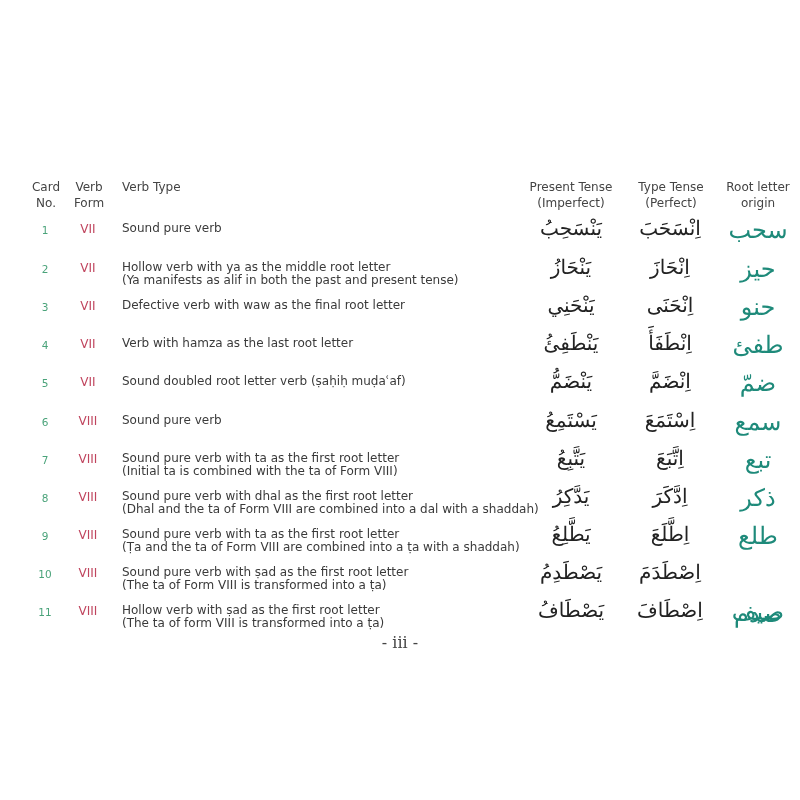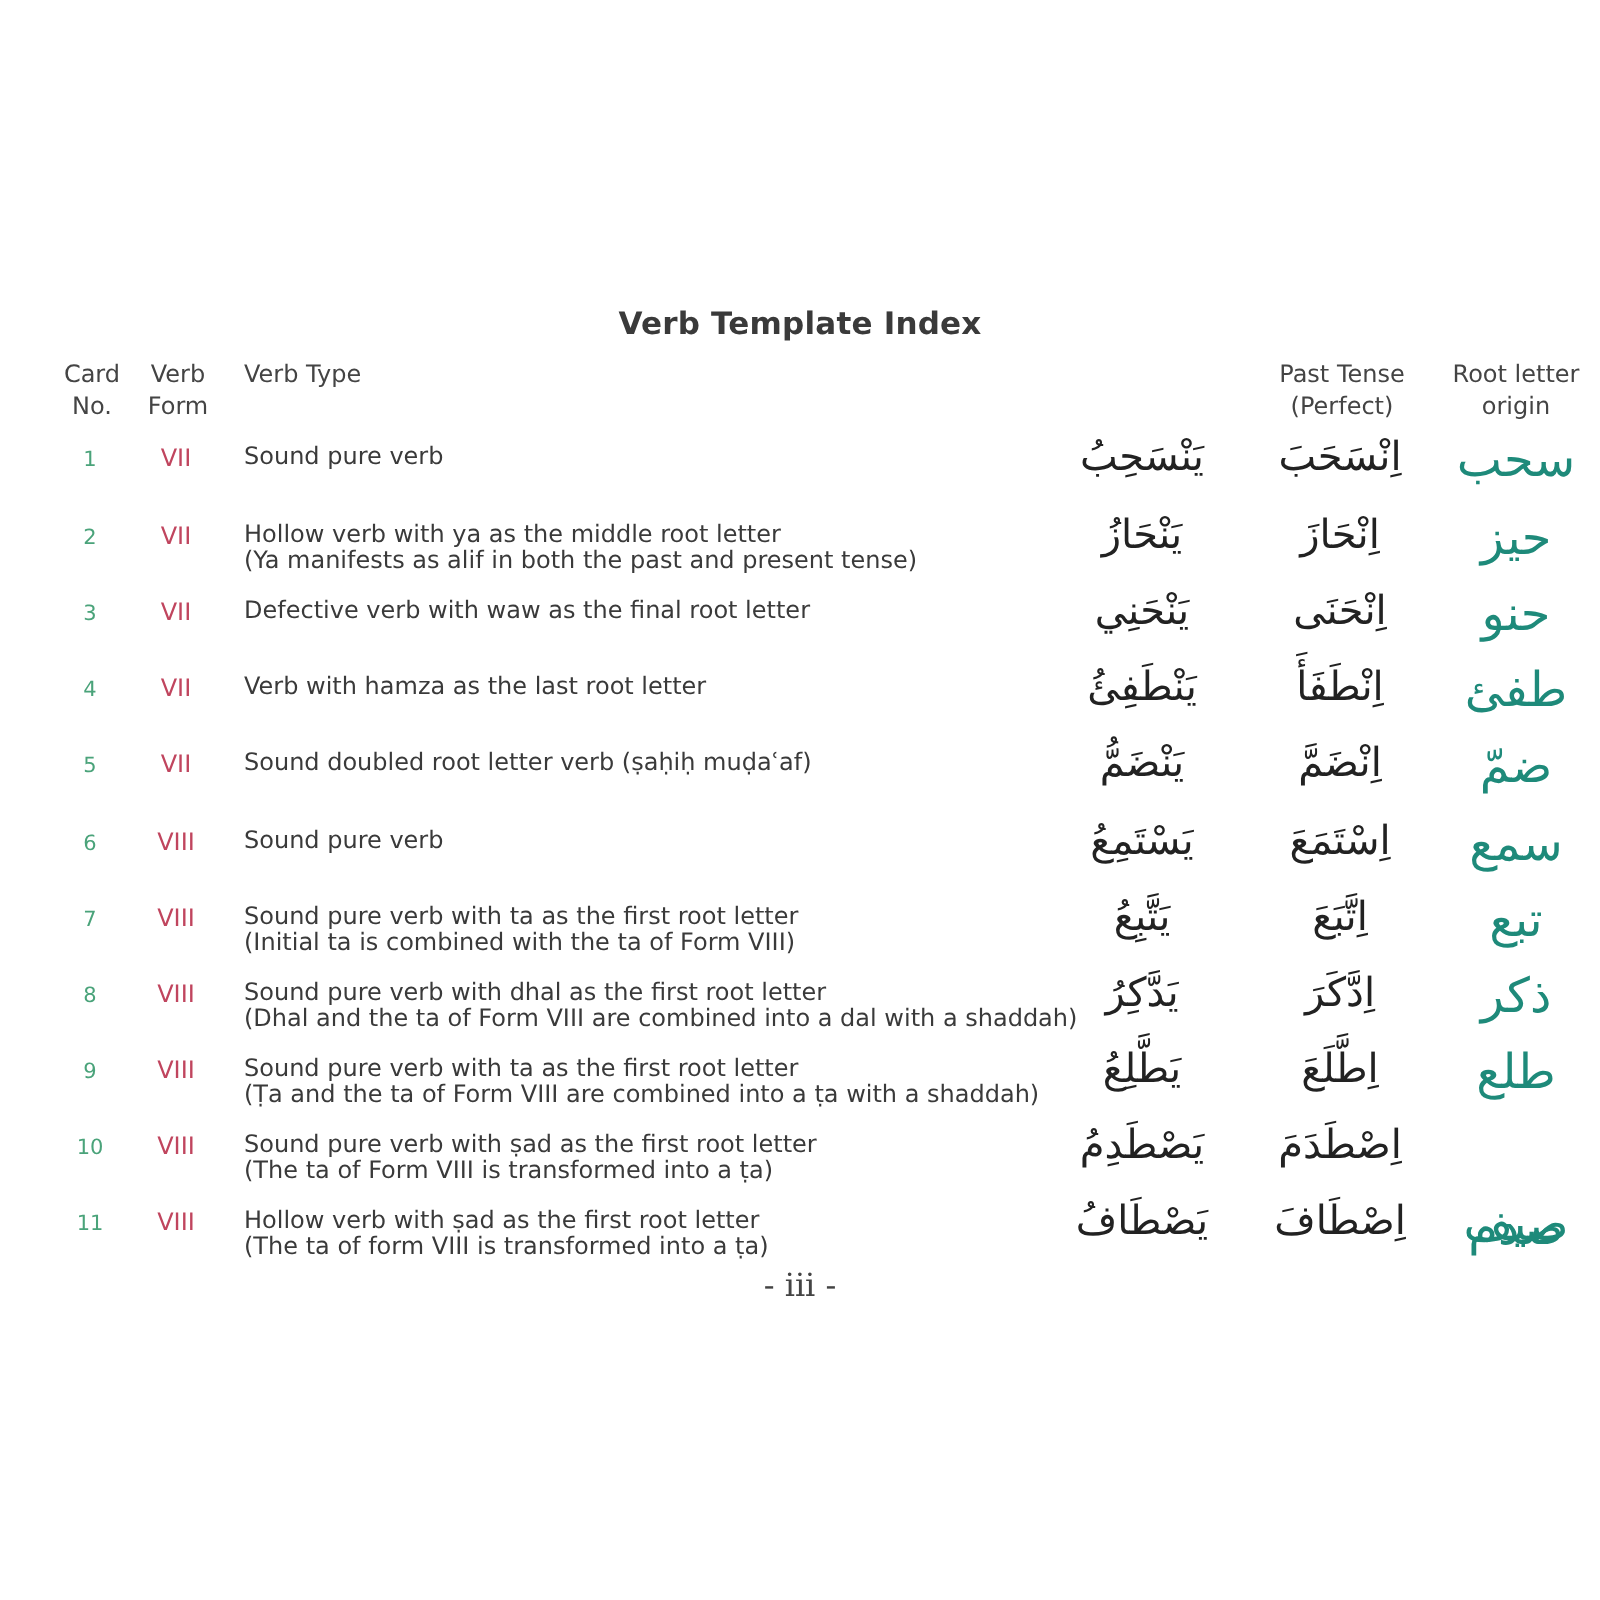--- a/index.html
+++ b/index.html
@@ -19,33 +19,36 @@
   .pres { left:522px; width:98px; }
   .past { left:620px; width:100px; }
   .root { left:724px; width:68px; color:#1e8a7a; font-size:24px; }
   .footer { position:absolute; top:633px; left:0; width:800px; text-align:center;
             font-family:"DejaVu Serif", serif; font-size:16px; color:#444; }
 </style>
 </head>
 <body>
 
 <div class="page">
-  <div class="title">Verb Template Index</div>
 
   <div class="hdr" style="left:28px;width:36px;">
     <div>Card</div>
     <div>No.</div>
   </div>
   <div class="hdr" style="left:70px;width:38px;">
     <div>Verb</div>
     <div>Form</div>
   </div>
   <div class="hdr left" style="left:122px;">Verb Type</div>
+  <div class="hdr" style="left:522px;width:98px;">
+    <div>Present Tense</div>
+    <div>(Imperfect)</div>
+  </div>
   <div class="hdr" style="left:624px;width:94px;">
-    <div>Past Tense</div>
+    <div>Type Tense</div>
     <div>(Perfect)</div>
   </div>
   <div class="hdr" style="left:720px;width:76px;">
     <div>Root letter</div>
     <div>origin</div>
   </div>
 
   <div class="row" style="top:222px;">
     <div class="cell num" style="top:2px;">1</div>
     <div class="cell form" style="top:1px;">VII</div>

